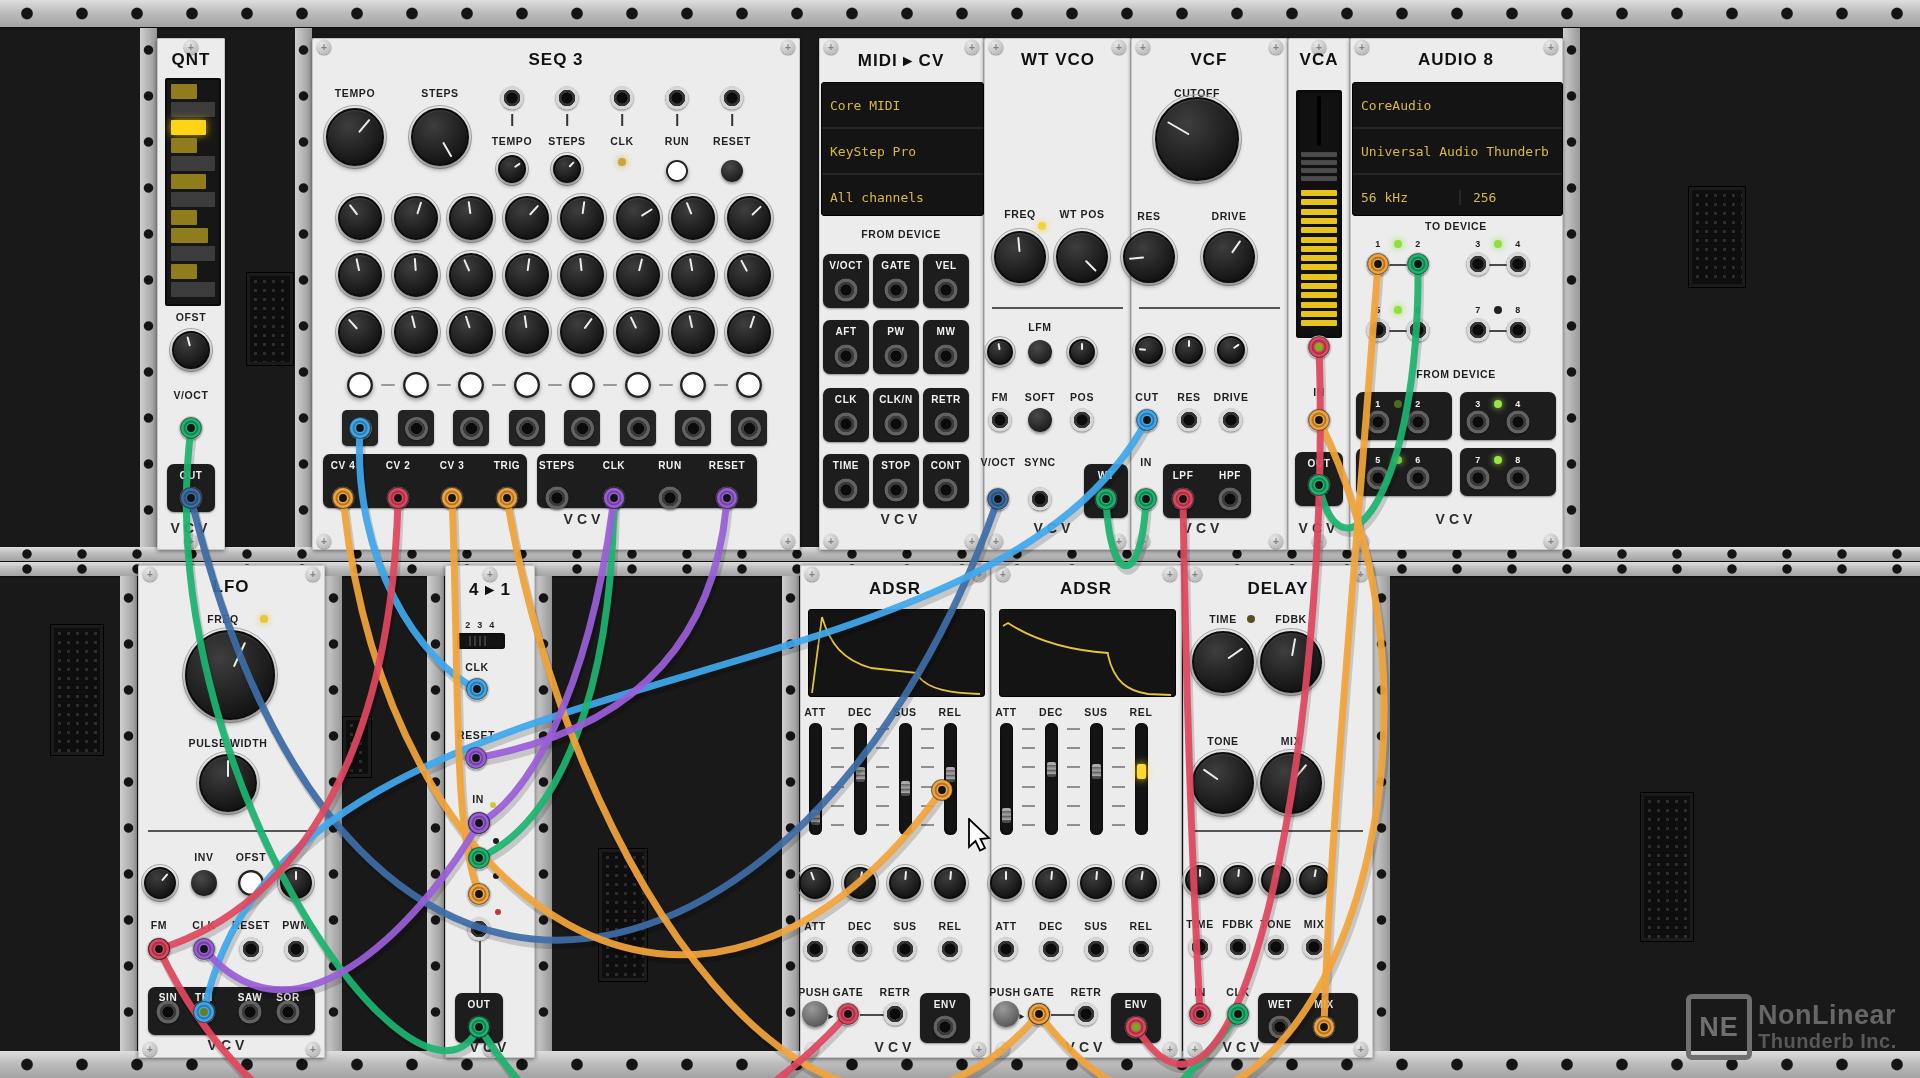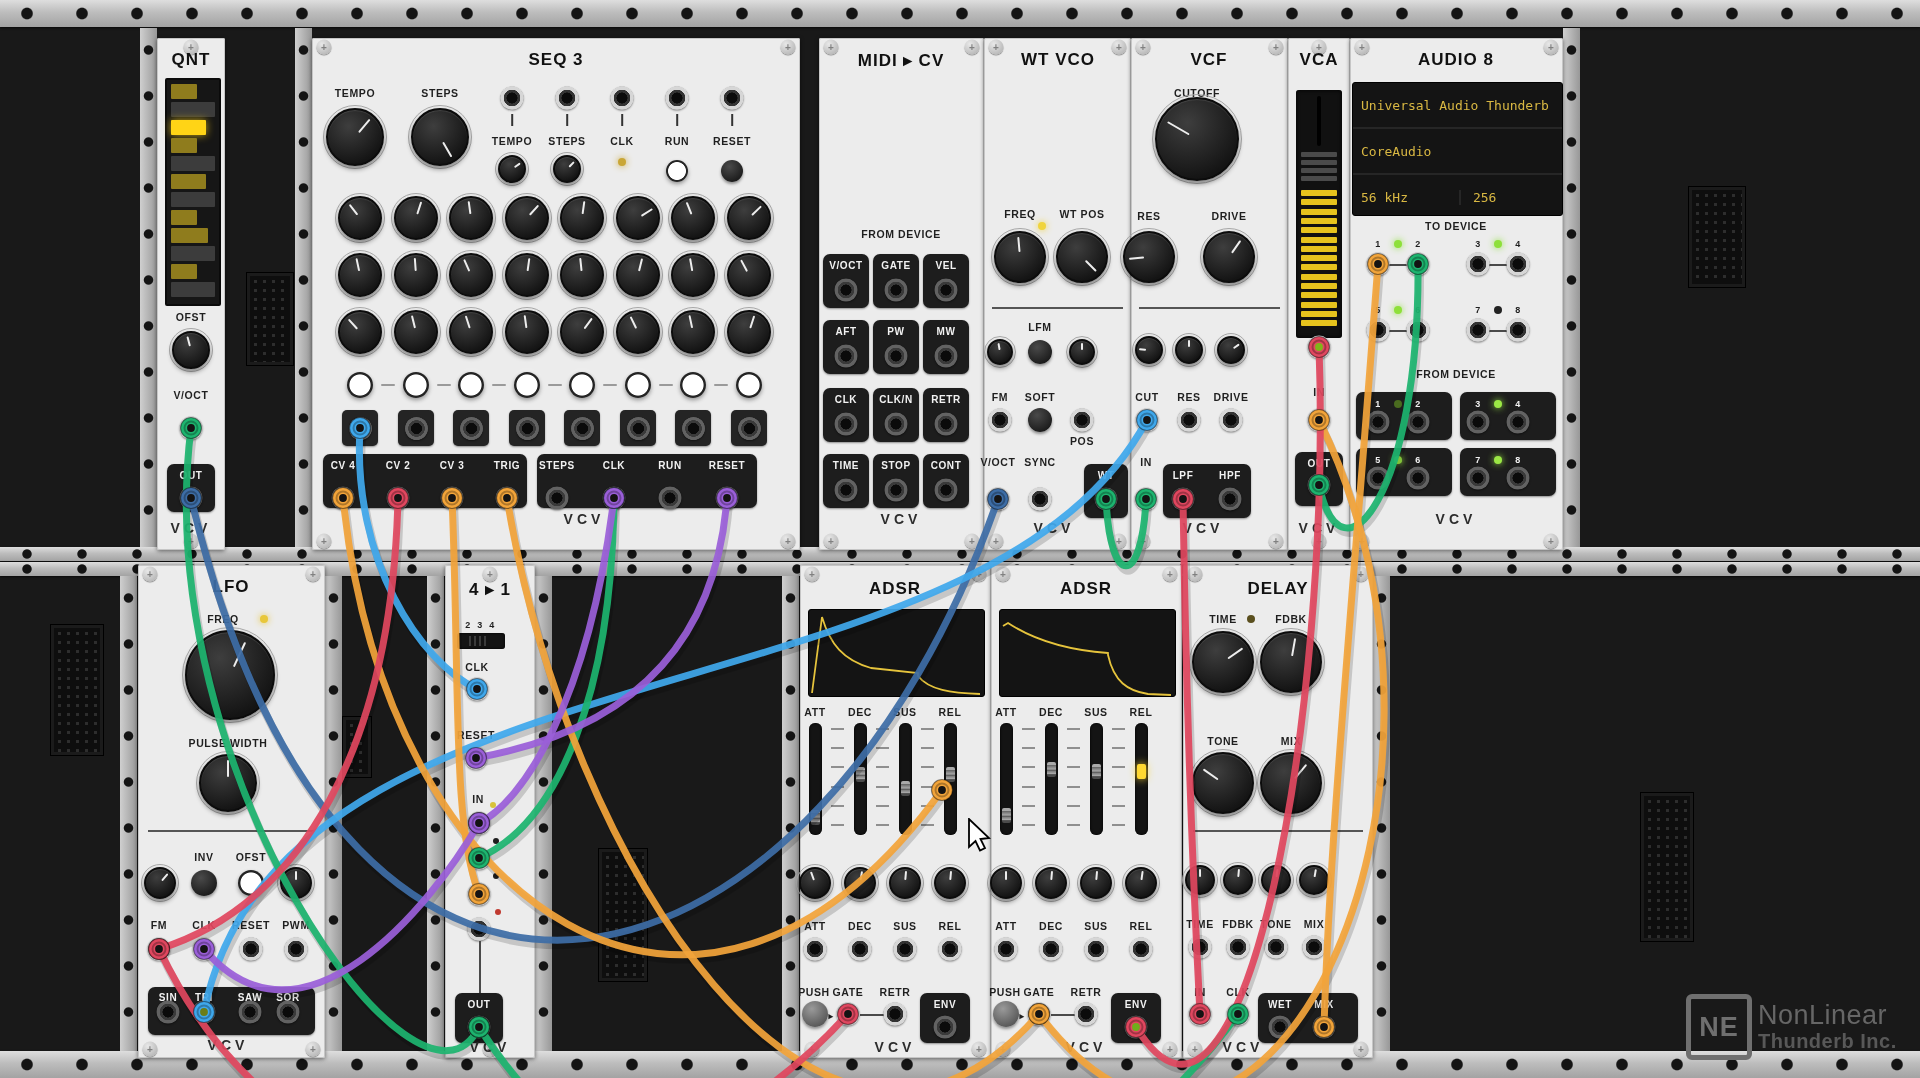--- a/index.html
+++ b/index.html
@@ -61,21 +61,21 @@
        background-image:linear-gradient(rgba(255,255,255,.35) 20%,rgba(0,0,0,.4) 25%,transparent 30%,rgba(255,255,255,.35) 48%,rgba(0,0,0,.4) 54%,transparent 60%,rgba(255,255,255,.35) 78%,rgba(0,0,0,.4) 84%);}
   .sw{position:absolute;background:#141414;border-radius:3px;box-shadow:inset 0 0 3px #000;}
   .sw .ridge{position:absolute;left:26%;top:3px;bottom:3px;width:34%;background:repeating-linear-gradient(90deg,#3c3c3c 0 2px,#141414 2px 5px);}
   .dsh{position:absolute;width:13px;height:2px;background:#8f8f8f;}
   .dot{position:absolute;width:6px;height:6px;border-radius:50%;transform:translate(-50%,-50%);}
   .cable{fill:none;stroke-width:7;stroke-linecap:round;opacity:.93;}
   .cshadow{fill:none;stroke:#000;stroke-width:8;stroke-linecap:round;opacity:.16;transform:translate(2px,5px);}
   
   .nlbox{position:absolute;border:5px solid #6f6f6f;border-radius:6px;color:#6f6f6f;font-weight:bold;
          display:flex;align-items:center;justify-content:center;font-size:27px;letter-spacing:1px;}
-  .nl1{position:absolute;color:#666;font-weight:normal;font-size:27px;letter-spacing:.5px;}
+  .nl1{position:absolute;color:#666;font-weight:bold;font-size:27px;letter-spacing:.5px;}
   .nl2{position:absolute;color:#585858;font-weight:bold;font-size:20px;letter-spacing:.5px;}
 </style>
 </head>
 <body>
 
 <div id="rack">
 
   <div class="rail" style="top:0;height:27px">
       <div class="holes"></div>
     </div>
@@ -409,20 +409,31 @@
         <div class="jack dark c" style="left: 358px; top: 460px;"></div>
         <div class="jack dark c" style="left: 415px; top: 460px;"></div>
         <div class="lbl c vcv" style="left: 272px; top: 481px;">VCV</div>
       </div>
       <div class="module" style="left: 819px; top: 38px; width: 165px; height: 512px; z-index: 10;">
         <div class="screw c" style="left: 12px; top: 9px;">+</div>
         <div class="screw c" style="left: 153px; top: 9px;">+</div>
         <div class="screw c" style="left: 12px; top: 503px;">+</div>
         <div class="screw c" style="left: 153px; top: 503px;">+</div>
         <div class="lbl c title" style="left: 82px; top: 22px;">MIDI ▸ CV</div>
+        <div class="disp" style="left: 2px; top: 44px; width: 161px; height: 132px;">
+          <div class="drow" style="height: 44px; font-size: 13px;">
+            <span>Core MIDI</span>
+          </div>
+          <div class="drow" style="height: 44px; font-size: 13px;">
+            <span>KeyStep Pro</span>
+          </div>
+          <div class="drow" style="height: 44px; font-size: 13px;">
+            <span>All channels</span>
+          </div>
+        </div>
         <div class="lbl c " style="left: 82px; top: 196px;">FROM DEVICE</div>
         <div class="bbox" style="left: 4px; top: 216px; width: 46px; height: 54px;"></div>
         <div class="lbl c white" style="left: 27px; top: 227px;">V/OCT</div>
         <div class="jack dark c" style="left: 27px; top: 252px;"></div>
         <div class="bbox" style="left: 54px; top: 216px; width: 46px; height: 54px;"></div>
         <div class="lbl c white" style="left: 77px; top: 227px;">GATE</div>
         <div class="jack dark c" style="left: 77px; top: 252px;"></div>
         <div class="bbox" style="left: 104px; top: 216px; width: 46px; height: 54px;"></div>
         <div class="lbl c white" style="left: 127px; top: 227px;">VEL</div>
         <div class="jack dark c" style="left: 127px; top: 252px;"></div>
@@ -486,21 +497,21 @@
         </div>
         <div class="btn dark c" style="left: 56px; top: 314px; width: 24px; height: 24px;"></div>
         <div class="ring c" style="left: 98px; top: 314px; width: 30px; height: 30px;"></div>
         <div class="knob c" style="left: 98px; top: 314px; width: 22px; height: 22px;">
           <div class="rot" style="transform: rotate(0deg);">
             <div class="ptr" style="height: 6.82px;"></div>
           </div>
         </div>
         <div class="lbl c " style="left: 16px; top: 359px;">FM</div>
         <div class="lbl c " style="left: 56px; top: 359px;">SOFT</div>
-        <div class="lbl c " style="left: 98px; top: 359px; margin-top: 44px;">POS</div>
+        <div class="lbl c " style="left: 98px; top: 359px;">POS</div>
         <div class="jack c" style="left: 16px; top: 382px;"></div>
         <div class="btn dark c" style="left: 56px; top: 382px; width: 24px; height: 24px;"></div>
         <div class="jack c" style="left: 98px; top: 382px;"></div>
         <div class="lbl c " style="left: 14px; top: 424px;">V/OCT</div>
         <div class="lbl c " style="left: 56px; top: 424px;">SYNC</div>
         <div class="jack c" style="left: 14px; top: 461px;"></div>
         <div class="jack c" style="left: 56px; top: 461px;"></div>
         <div class="bbox" style="left: 100px; top: 426px; width: 44px; height: 54px;"></div>
         <div class="lbl c white" style="left: 122px; top: 437px;">WT</div>
         <div class="jack dark c" style="left: 122px; top: 461px;"></div>
@@ -602,24 +613,24 @@
         <div class="lbl c vcv" style="left: 31px; top: 490px;">VCV</div>
       </div>
       <div class="module" style="left: 1350px; top: 38px; width: 213px; height: 512px; z-index: 10;">
         <div class="screw c" style="left: 12px; top: 9px;">+</div>
         <div class="screw c" style="left: 201px; top: 9px;">+</div>
         <div class="screw c" style="left: 12px; top: 503px;">+</div>
         <div class="screw c" style="left: 201px; top: 503px;">+</div>
         <div class="lbl c title" style="left: 106px; top: 22px;">AUDIO 8</div>
         <div class="disp" style="left: 2px; top: 44px; width: 209px; height: 132px;">
           <div class="drow" style="height: 44px; font-size: 13px;">
+            <span>CoreAudio</span>
+          </div>
+          <div class="drow" style="height: 44px; font-size: 13px;">
             <span>Universal Audio Thunderb</span>
-          </div>
-          <div class="drow" style="height: 44px; font-size: 13px;">
-            <span>CoreAudio</span>
           </div>
           <div class="drow" style="height: 44px; font-size: 13px;">
             <span>56 kHz</span>
             <span class="cell2">256</span>
           </div>
         </div>
         <div class="lbl c " style="left: 106px; top: 188px;">TO DEVICE</div>
         <div class="lbl c " style="left: 28px; top: 206px; color: rgb(31, 31, 31); font-size: 9px;">1</div>
         <div class="led c" style="left: 48px; top: 206px; width: 8px; height: 8px; background: rgb(142, 224, 58); box-shadow: rgb(142, 224, 58) 0px 0px 7px;"></div>
         <div class="lbl c " style="left: 68px; top: 206px; color: rgb(31, 31, 31); font-size: 9px;">2</div>

